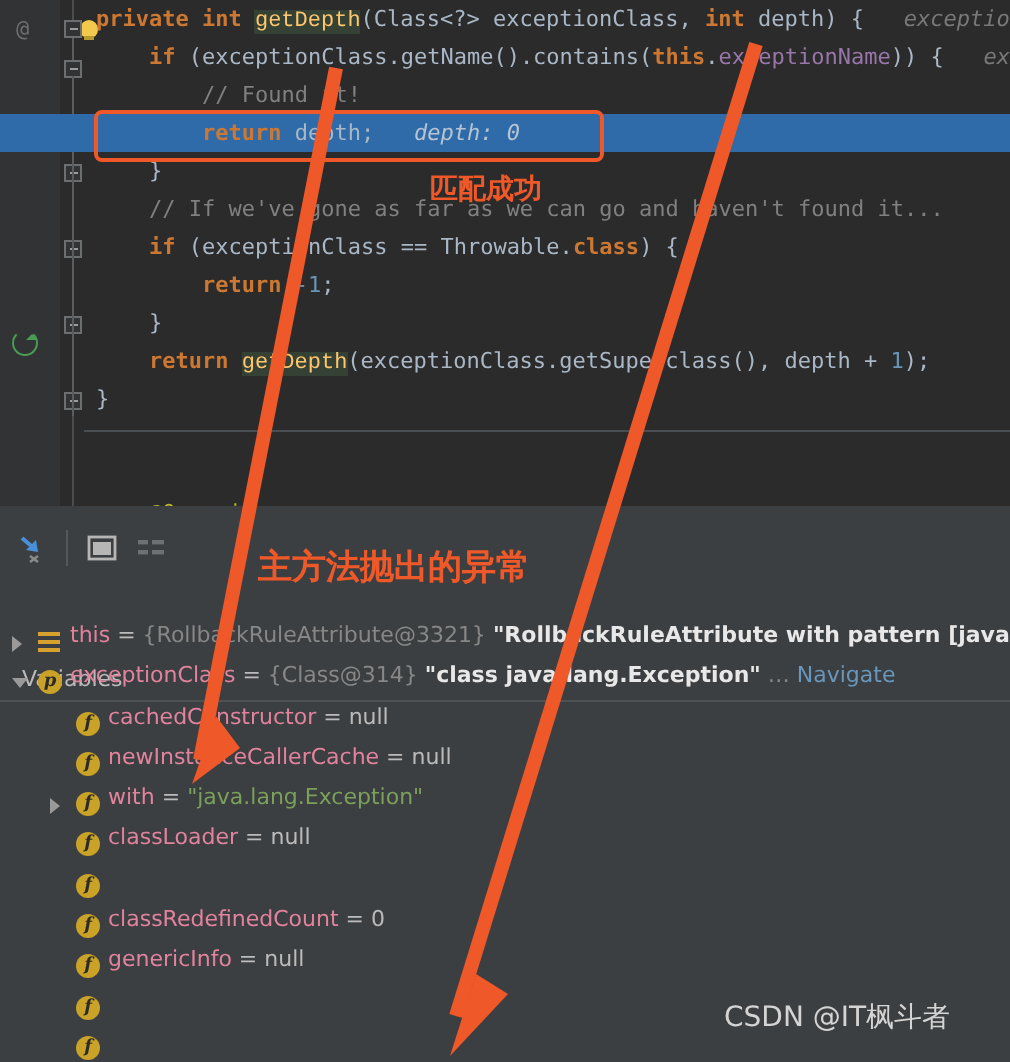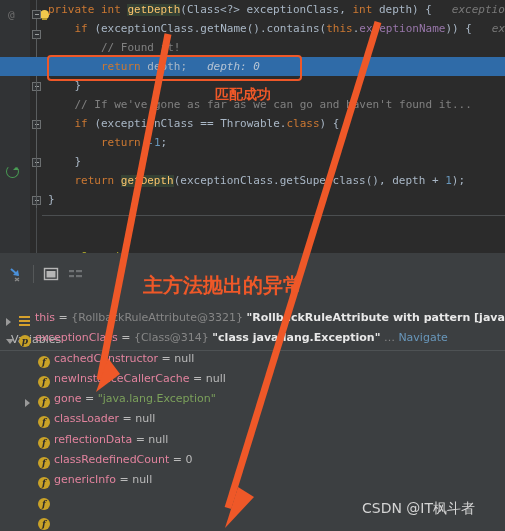--- a/index.html
+++ b/index.html
@@ -22,21 +22,21 @@
     position:absolute;left:36px;top:0;width:1px;height:253px;
     background:#4a4d4f;
   }
   .codearea{
     position:absolute;left:42px;top:0;right:0;top:0;
     font-family:"DejaVu Sans Mono","Liberation Mono",monospace;
     font-size:11px;line-height:19px;white-space:pre;
   }
   .cl{height:19px;padding-left:6px;position:relative;color:#a9b7c6;}
   .cl.sel{background:#2f6ba8;}
-  .kw{color:#cc7832;}
+  .kw{color:#cc7832;font-weight:bold;}
   .fnhl{color:#ffc66d;background:#344134;font-family:Liberation Mono, monospace;}
   .id{color:#a9b7c6;}
   .num{color:#6897bb;}
   .cmt{color:#808080;}
   .hint{color:#787878;font-style:italic;}
   .fld{color:#9876aa;}
   .ann{color:#bbb529;}
   .selhint{color:#b6c4d4;font-style:italic;}
 
   
@@ -197,29 +197,28 @@
         <span class="ico" style="left: 38px;">f</span>
         <span class="vtxt" style="left: 54px;"><span class="vname" style="position: static;">cachedConstructor</span><span class="veq" style="position: static;"> = </span><span class="vnull" style="position: static;">null</span></span>
       </div>
       <div class="vrow">
         <span class="ico" style="left: 38px;">f</span>
         <span class="vtxt" style="left: 54px;"><span class="vname" style="position: static;">newInstanceCallerCache</span><span class="veq" style="position: static;"> = </span><span class="vnull" style="position: static;">null</span></span>
       </div>
       <div class="vrow">
         <span class="arrow" style="left: 25px;"></span>
         <span class="ico" style="left: 38px;">f</span>
-        <span class="vtxt" style="left: 54px;"><span class="vname" style="position: static;">gone</span><span class="veq" style="position: static;"> = </span><span class="vstrg" style="position: static;">"java.lang.Exception"</span></span>
+        <span class="vtxt" style="left: 54px;"><span class="vname" style="position: static;">with</span><span class="veq" style="position: static;"> = </span><span class="vstrg" style="position: static;">"java.lang.Exception"</span></span>
       </div>
       <div class="vrow">
         <span class="ico" style="left: 38px;">f</span>
         <span class="vtxt" style="left: 54px;"><span class="vname" style="position: static;">classLoader</span><span class="veq" style="position: static;"> = </span><span class="vnull" style="position: static;">null</span></span>
       </div>
       <div class="vrow">
         <span class="ico" style="left: 38px;">f</span>
-        <span class="vtxt" style="left: 54px;"><span class="vname" style="position: static;">reflectionData</span><span class="veq" style="position: static;"> = </span><span class="vnull" style="position: static;">null</span></span>
       </div>
       <div class="vrow">
         <span class="ico" style="left: 38px;">f</span>
         <span class="vtxt" style="left: 54px;"><span class="vname" style="position: static;">classRedefinedCount</span><span class="veq" style="position: static;"> = </span><span class="vnull" style="position: static;">0</span></span>
       </div>
       <div class="vrow">
         <span class="ico" style="left: 38px;">f</span>
         <span class="vtxt" style="left: 54px;"><span class="vname" style="position: static; margin-top: 36px;">genericInfo</span><span class="veq" style="position: static;"> = </span><span class="vnull" style="position: static;">null</span></span>
       </div>
       <div class="vrow">
@@ -236,16 +235,16 @@
 
   <svg width="505" height="531" style="position:absolute;left:0;top:0;">
     <line x1="168" y1="34" x2="100" y2="380" stroke="#ef5828" stroke-width="7"></line>
     <path d="M108 358 L96 392 L120 374 Z" fill="#ef5828"></path>
     <line x1="378" y1="22" x2="228" y2="508" stroke="#ef5828" stroke-width="7"></line>
     <path d="M238 487 L225 528 L254 497 Z" fill="#ef5828"></path>
   </svg>
 
   <div class="cnlabel" style="left:215px;top:86px;font-size:14px;">匹配成功</div>
 
-  <div class="cnlabel" style="left:143px;top:272px;font-size:20px;">主方法抛出的异常</div>
+  <div class="cnlabel" style="left:129px;top:272px;font-size:17px;">主方法抛出的异常</div>
 
   <div class="wm" style="left:362px;top:500px;">CSDN @IT枫斗者</div>
 </div>
 
 </body></html>

